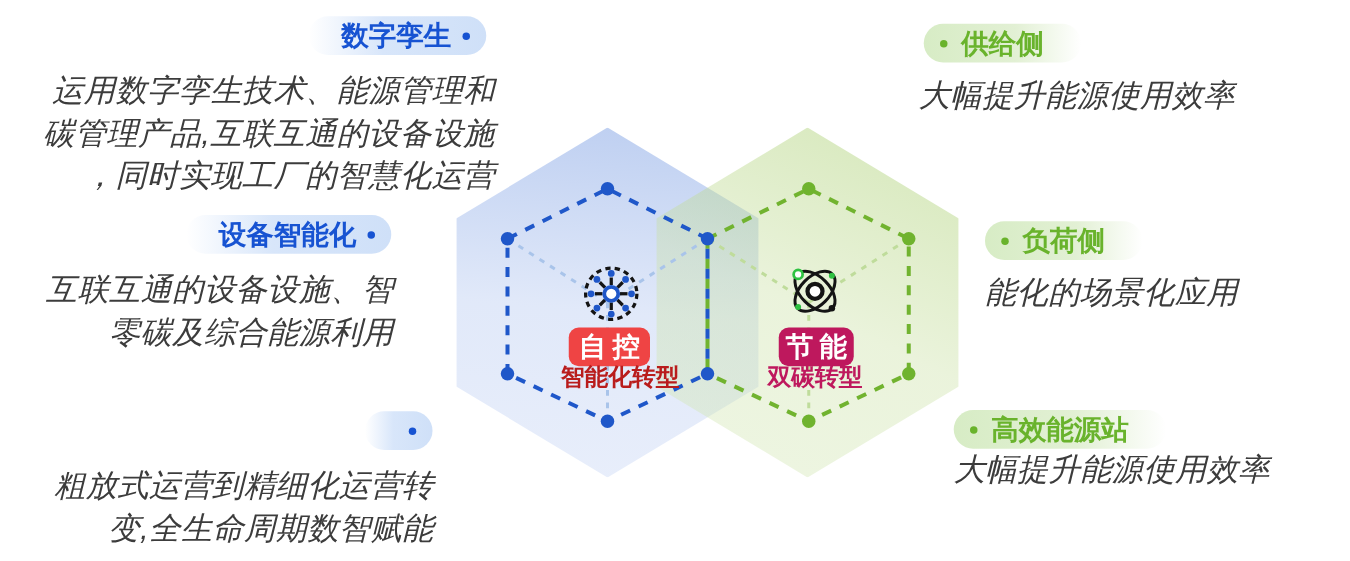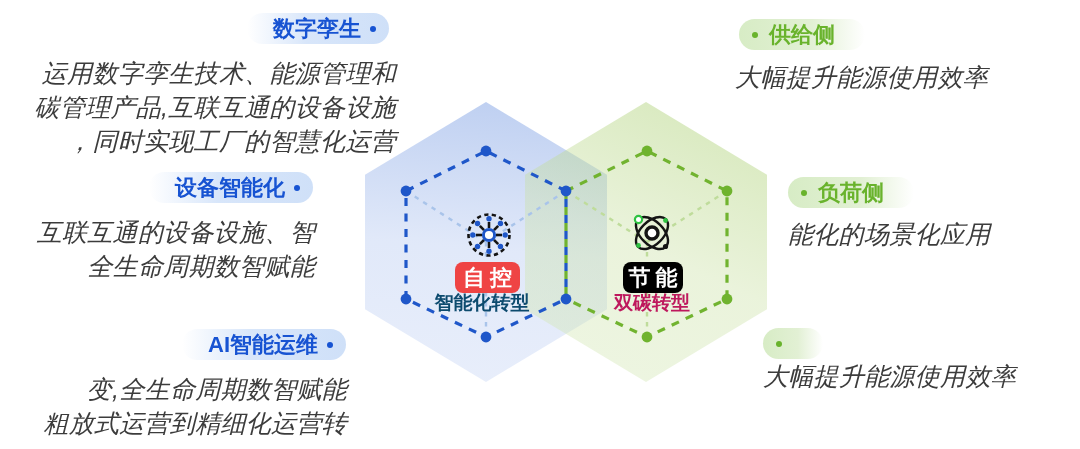--- a/index.html
+++ b/index.html
@@ -27,26 +27,26 @@
   #diagram-svg { position:absolute; left:0; top:0; width:1080px; height:449px; }
 
   
   .node-label {
     position:absolute; top:262px; height:31px; border-radius:8px;
     display:flex; align-items:center; justify-content:center;
     color:#ffffff; font-size:22px; font-weight:bold;
     letter-spacing:5px; text-indent:5px;
   }
   .node-label.blue  { left:455px; width:65px; background:#ef4444; }
-  .node-label.green { left:623px; width:60px; background:#000000; }
+  .node-label.green { left:623px; width:60px; background:#be185d; }
   .node-sub {
     position:absolute; top:292px; width:160px; text-align:center;
     font-size:19px; font-weight:bold; line-height:22px;
   }
-  .node-sub.blue  { left:402px; color:#0c4a6e; }
+  .node-sub.blue  { left:416px; color:#b91c1c; }
   .node-sub.green { left:572px; color:#be185d; }
 
   
   .card { position:absolute; }
   .card.left  { text-align:right; }
   .card.right { text-align:left; }
 
   .pill {
     display:inline-flex; align-items:center; height:31px;
     border-radius:16px; font-size:22px; font-weight:bold; white-space:nowrap;
@@ -181,32 +181,31 @@
     </div>
   </div>
 
   <div class="card left" id="card-l2">
     <div class="pill blue">
       <span>设备智能化</span>
       <span class="dot"></span>
     </div>
     <div class="body-text">
       <span>互联互通的设备设施、智</span>
-      <span>全生命周期数智赋能</span>
+      <span>零碳及综合能源利用</span>
     </div>
   </div>
 
   <div class="card left" id="card-l3">
     <div class="pill blue">
-      <span>AI智能运维</span>
-      <span class="dot"></span>
-    </div>
-    <div class="body-text">
+      <span class="dot"></span>
+    </div>
+    <div class="body-text">
+      <span>粗放式运营到精细化运营转</span>
       <span>变,全生命周期数智赋能</span>
-      <span>粗放式运营到精细化运营转</span>
     </div>
   </div>
 
   <div class="card right" id="card-r1">
     <div class="pill green">
       <span class="dot"></span>
       <span>供给侧</span>
     </div>
     <div class="body-text">
       <span>大幅提升能源使用效率</span>
@@ -219,19 +218,20 @@
       <span>负荷侧</span>
     </div>
     <div class="body-text">
       <span>能化的场景化应用</span>
     </div>
   </div>
 
   <div class="card right" id="card-r3">
     <div class="pill green">
       <span class="dot"></span>
+      <span>高效能源站</span>
     </div>
     <div class="body-text">
       <span>大幅提升能源使用效率</span>
     </div>
   </div>
 
 </div>
 
 </body></html>

